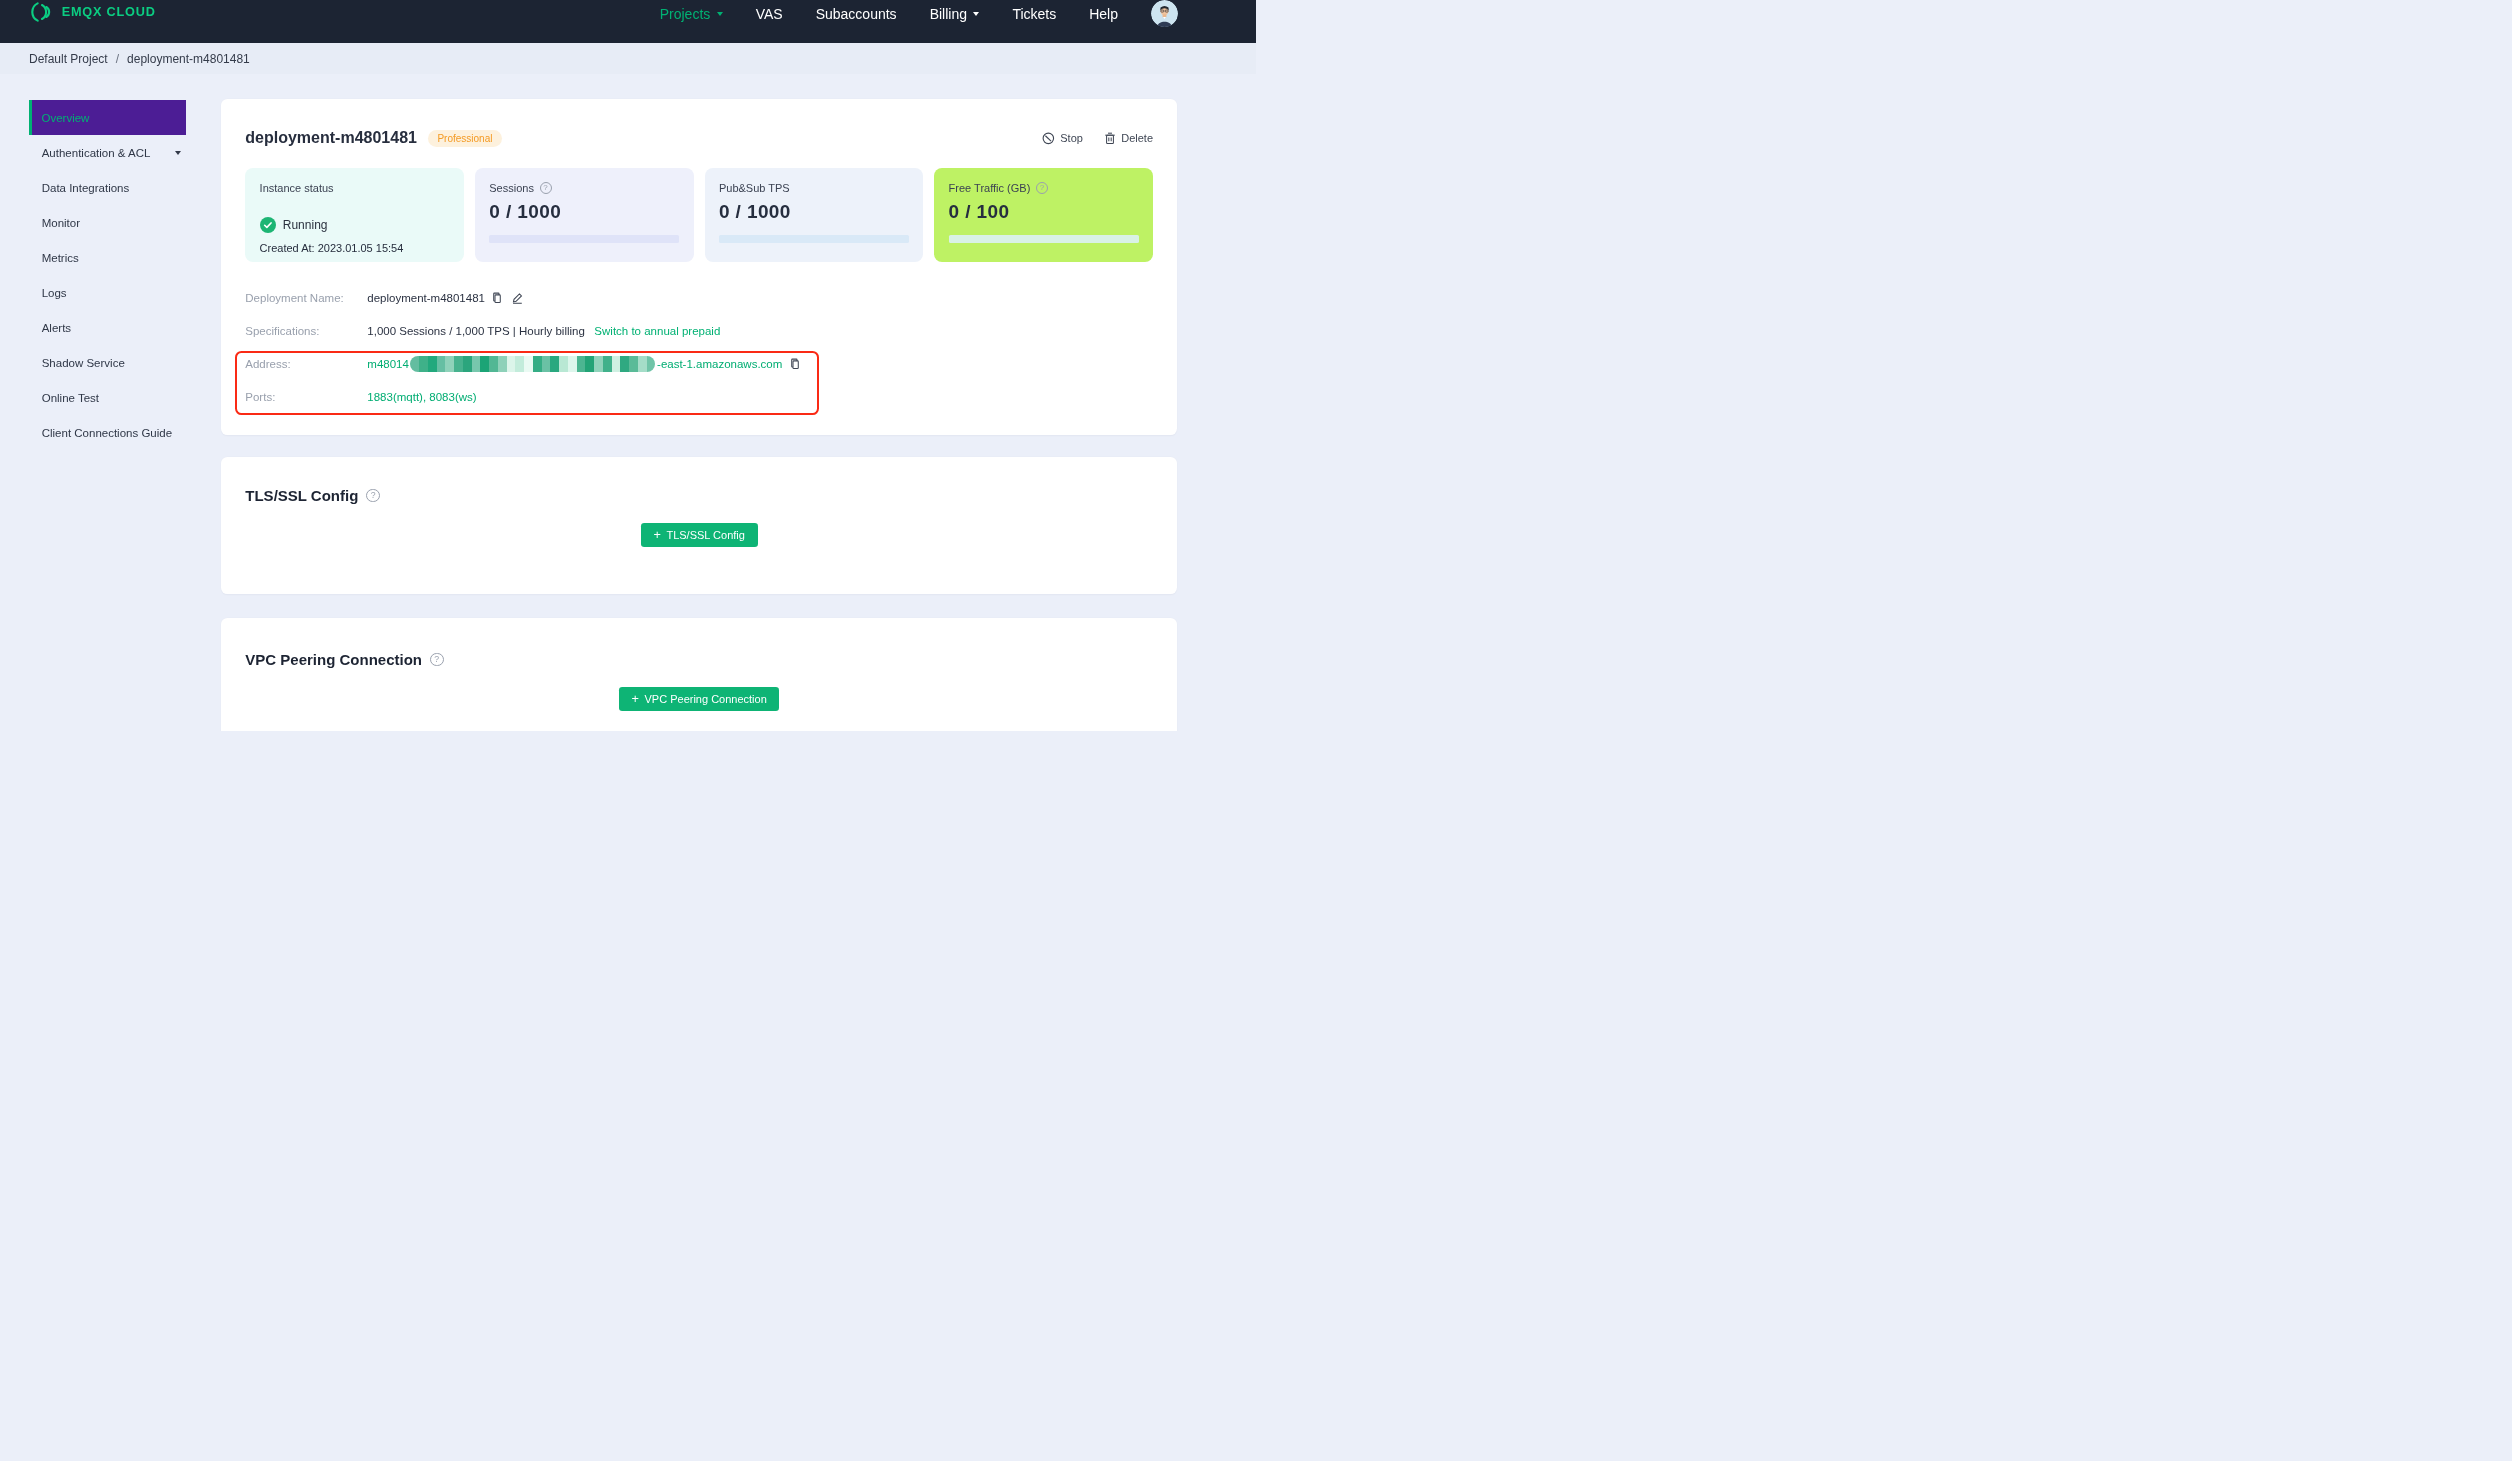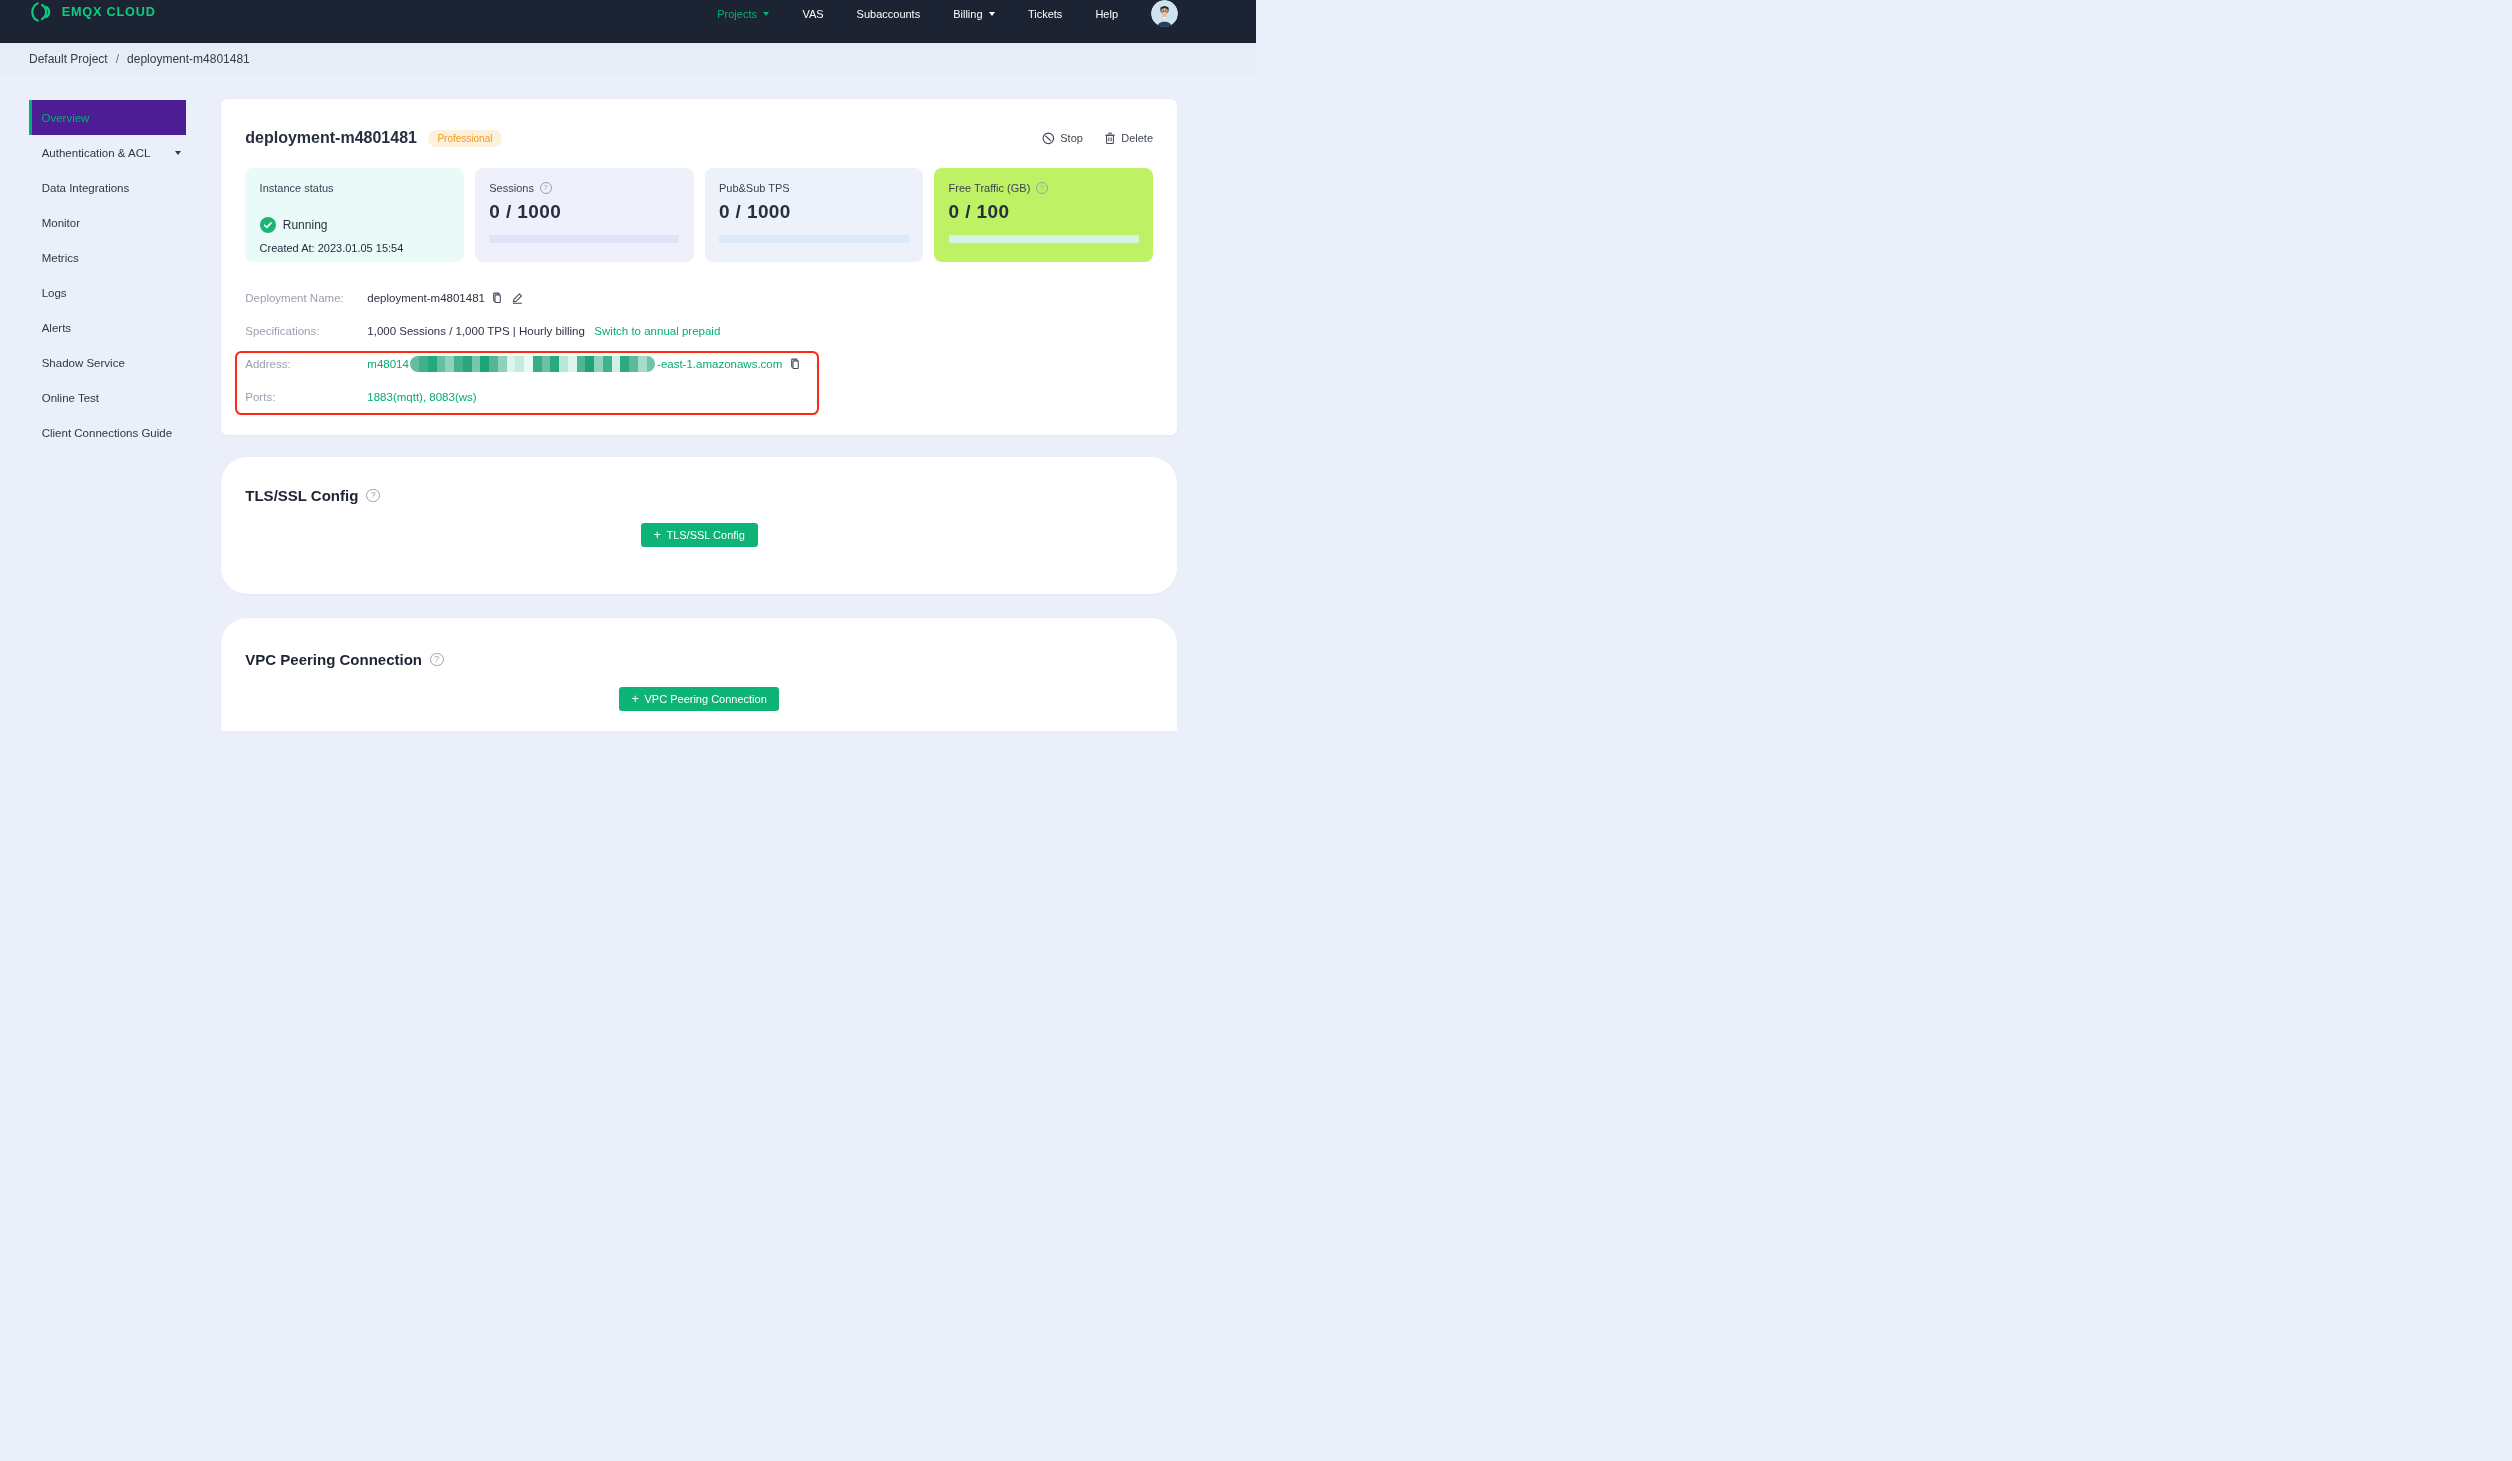--- a/index.html
+++ b/index.html
@@ -7,21 +7,21 @@
   body {
     width:1256px; height:731px; overflow:hidden;
     font-family:"Liberation Sans", sans-serif;
     color:#2b3242;
   }
   
   .navbar { height:43px; background:#1c2433; display:flex; align-items:flex-start; padding:0 29px; }
   .logo { display:flex; align-items:center; gap:8.7px; cursor:pointer; }
   .logo-text { color:#0bcd82; font-size:12.7px; font-weight:bold; letter-spacing:0.8px; }
   .nav-items { margin-left:auto; display:flex; align-items:center; gap:33px; margin-right:49px; }
-  .nav-item { color:#fff; font-size:11px; display:flex; align-items:center; cursor:pointer; white-space:nowrap; }
+  .nav-item { color:#fff; font-size:14px; display:flex; align-items:center; cursor:pointer; white-space:nowrap; }
   .nav-item.green { color:#00b173; }
   .caret { width:0; height:0; border-left:3.6px solid transparent; border-right:3.6px solid transparent;
            border-top:4.4px solid currentColor; display:inline-block; margin-left:6.4px; }
   .avatar { width:27px; height:27px; border-radius:50%; overflow:hidden; cursor:pointer; flex:0 0 auto; }
   
   .breadcrumb { height:31px; background:#e7ecf6; display:flex; align-items:center; gap:8px;
                 padding:0 29px; font-size:12px; color:#343b4a; }
   .bc-link { cursor:pointer; }
   .bc-sep { color:#6b7280; }
   
@@ -70,21 +70,21 @@
   .icon-btn { color:#3f4654; cursor:pointer; display:inline-flex; align-items:center; }
   .ml8 { margin-left:6.4px; } .ml10 { margin-left:8px; }
   .green-link { color:#00b173; margin-left:9.5px; cursor:pointer; }
   .green-text { color:#00ad72; }
   .redacted { display:inline-flex; width:245px; height:16px; border-radius:8px;
               overflow:hidden; vertical-align:middle; margin:0 1.6px; }
   .redacted span { flex:1; }
   .red-box { position:absolute; left:-10.3px; top:70px; width:584px; height:64px;
              border:2.4px solid #fa2a15; border-radius:6.4px; pointer-events:none; }
   
-  .section-card { margin-top:21.5px; padding:0 24px;border-radius:26px; }
+  .section-card { margin-top:21.5px; padding:0 24px; }
   .tls-card { height:137px; }
   .vpc-card { margin-top:24px; height:207px; }
   .section-head { display:flex; align-items:center; gap:8px; padding-top:30px; }
   .vpc-card .section-head { padding-top:33px; }
   .section-head h2 { font-size:15px; font-weight:bold; color:#1d2433; }
   .section-head .help-icon { width:13.5px; height:13.5px; font-size:8.7px; }
   .btn-row { display:flex; justify-content:center; margin-top:19px; }
   .green-btn { border:none; background:#0eb475; color:#fff; font-size:11px; height:24px;
                padding:0 12.7px; border-radius:3.2px; display:flex; align-items:center; gap:5.6px;
                cursor:pointer; font-family:inherit; }

